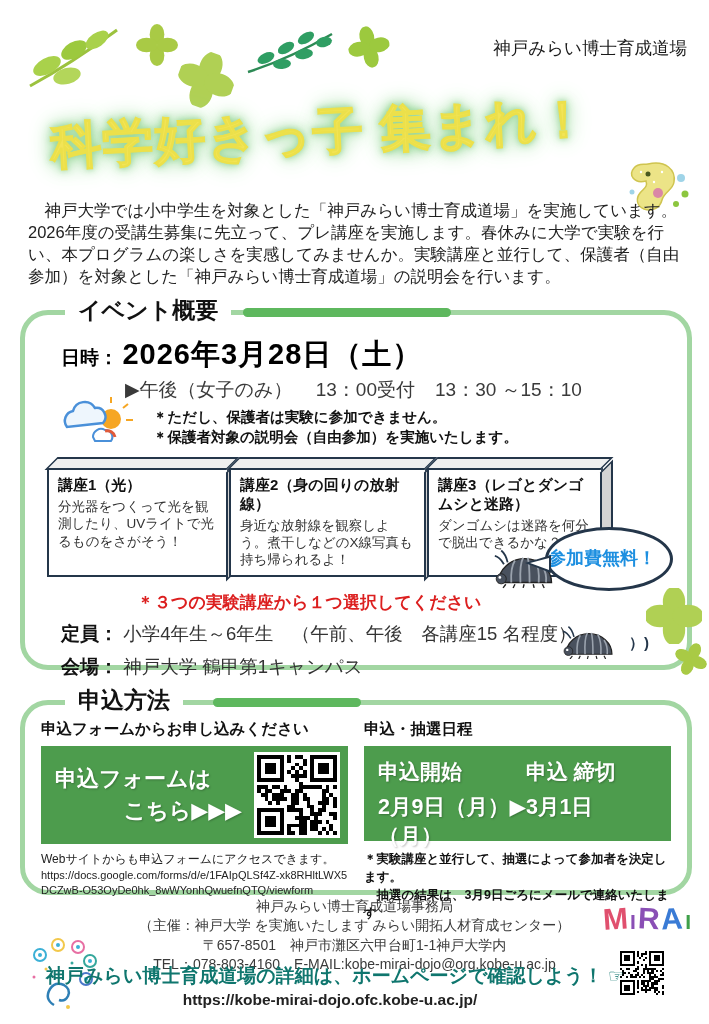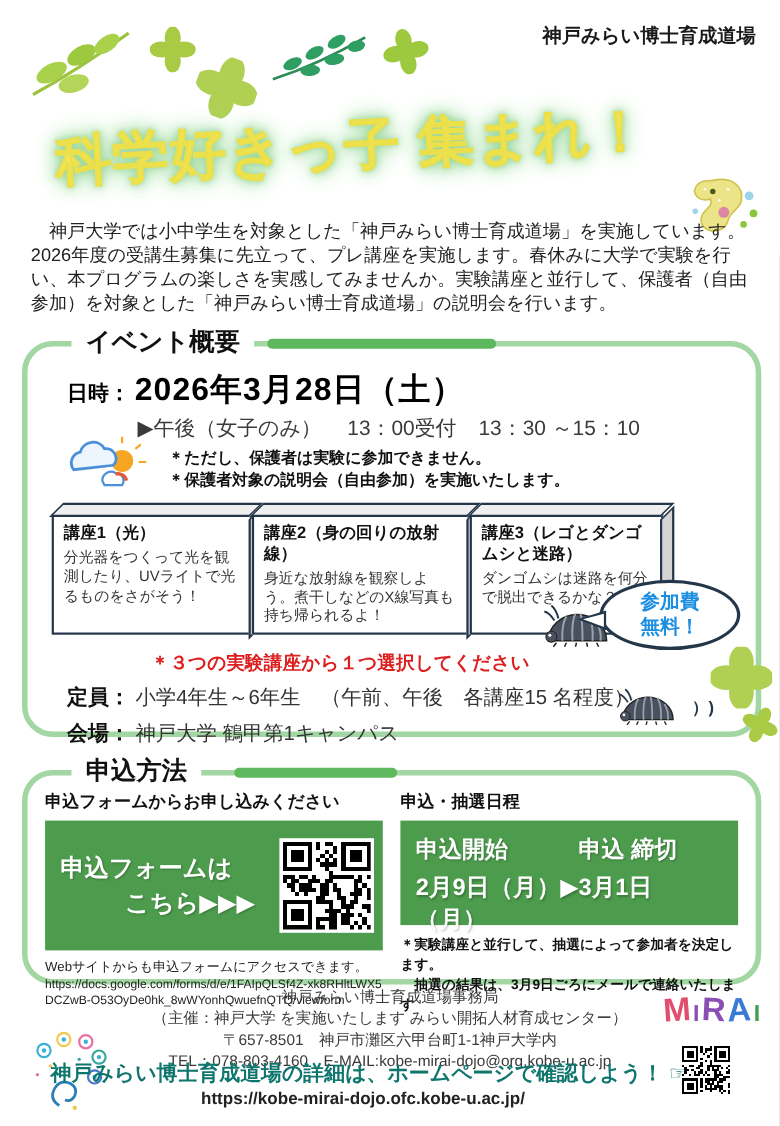--- a/index.html
+++ b/index.html
@@ -3,21 +3,21 @@
 <meta charset="utf-8">
 <style>
   * { margin:0; padding:0; box-sizing:border-box; }
   body { font-family:"Liberation Sans","DejaVu Sans",sans-serif; background:#888; }
   .page { position:relative; width:709px; height:1024px; background:#fff; margin:0 auto; overflow:hidden; }
 
   
   .decor { position:absolute; }
 
   
-  .hdr { position:absolute; top:20px; right:22px; font-size:17.5px; font-weight:bold; color:#1a1a1a; line-height:1.45; text-align:right; }
+  .hdr { position:absolute; top:36px; right:22px; font-size:17.5px; font-weight:normal; color:#1a1a1a; line-height:1.45; text-align:right; }
 
   
   .main-title { position:absolute; top:96px; left:50px; width:650px;
     font-size:51px; font-weight:800; letter-spacing:1px; color:#f2e456;
     transform:rotate(-3deg);
     text-shadow:0 0 5px #9fd89f, 0 0 10px #92d492, 0 0 18px #9fdc9f, 0 0 26px #b4e4b4;
     -webkit-text-stroke:1px #ece04a; white-space:nowrap; }
 
   
   .intro { position:absolute; top:200px; left:28px; width:656px; font-size:16.5px; line-height:1.33; color:#222; }
@@ -42,40 +42,40 @@
   .courses { display:flex; margin:20px 4px 0 2px; }
   .box3d { position:relative; background:#fff; border:2.5px solid #24364a; padding:7px 9px 6px 9px; min-height:96px; }
   .box3d::before { content:""; position:absolute; top:-12px; left:2px; width:100%; height:9px;
     background:#efefef; border:2px solid #24364a; transform:skewX(-45deg); }
   .box3d::after { content:""; position:absolute; top:-3px; right:-12px; width:9px; height:100%;
     background:#d4d4d4; border:2px solid #24364a; transform:skewY(-45deg); }
   .c1 { width:182px; } .c2 { width:198px; } .c3 { width:176px; }
   .course-title { font-size:15px; font-weight:bold; line-height:1.25; color:#111; }
   .course-desc { font-size:13.5px; line-height:1.28; color:#333; margin-top:3px; }
   .bubble { position:absolute; right:14px; top:212px; width:128px; height:64px; background:#fff;
-    border:3px solid #24364a; border-radius:50%; display:flex; flex-direction:column;
-    align-items:center; justify-content:center; z-index:3; }
+    border:3px solid #24364a; border-radius:50%; display:flex; flex-direction:row;
+    align-items:center; z-index:3; }
   .bubble span { font-size:18px; font-weight:bold; color:#1d8fe0; line-height:1.2; }
   .bubble-tail { position:absolute; right:136px; top:240px; width:0; height:0; z-index:4;
     border-top:8px solid transparent; border-bottom:10px solid transparent; border-right:26px solid #24364a; }
   .bubble-tail::after { content:""; position:absolute; left:5px; top:-5px; width:0; height:0;
     border-top:5px solid transparent; border-bottom:7px solid transparent; border-right:19px solid #fff; }
   .select-note { margin:14px 0 0 92px; font-size:17px; font-weight:bold; color:#dc1f1f; }
   .cap-row, .venue-row { margin:7px 0 0 16px; font-size:18.5px; color:#333; }
   .row-label { font-size:19px; font-weight:bold; color:#111; }
   .motion-marks { position:absolute; right:38px; bottom:12px; font-size:15px; font-weight:bold; color:#24364a; }
 
   
   #apply { top:700px; height:195px; padding:14px 16px 0 16px; display:flex; gap:16px; }
   .apply-col { width:320px; position:relative; }
   .apply-lead { font-size:15.5px; font-weight:bold; color:#111; }
   .green-box { background:#4d9c4d; margin-top:6px; color:#fff; }
-  .form-box { height:118px; display:flex; align-items:center; padding:6px 8px 6px 14px; }
+  .form-box { height:98px; display:flex; align-items:center; padding:6px 8px 6px 14px; }
   .form-text { flex:1; font-weight:bold; font-size:22px; line-height:1.45; text-shadow:1px 1px 2px rgba(0,0,0,.25); }
-  .form-text .l2 { text-align:right; padding-right:22px; }
+  .form-text .l2 { text-align:right; padding-right:12px; }
   .qr { background:#fff; padding:3px; }
   .qr svg { display:block; width:100%; height:100%; }
   .qr-form { width:86px; height:86px; }
   .web-note { margin-top:7px; font-size:12px; color:#222; }
   .form-url { font-size:11px; color:#222; line-height:1.35; word-break:break-all; }
   .dates-box { height:95px; padding:12px 14px; }
   .dates-labels { font-size:21px; font-weight:bold; display:flex; text-shadow:1px 1px 2px rgba(0,0,0,.25); }
   .dates-labels span:last-child { margin-left:64px; }
   .dates-line { font-size:21.5px; font-weight:bold; margin-top:6px; text-shadow:1px 1px 2px rgba(0,0,0,.25); }
   .lottery-note { margin-top:9px; font-size:12.5px; font-weight:bold; color:#111; line-height:1.45; }

